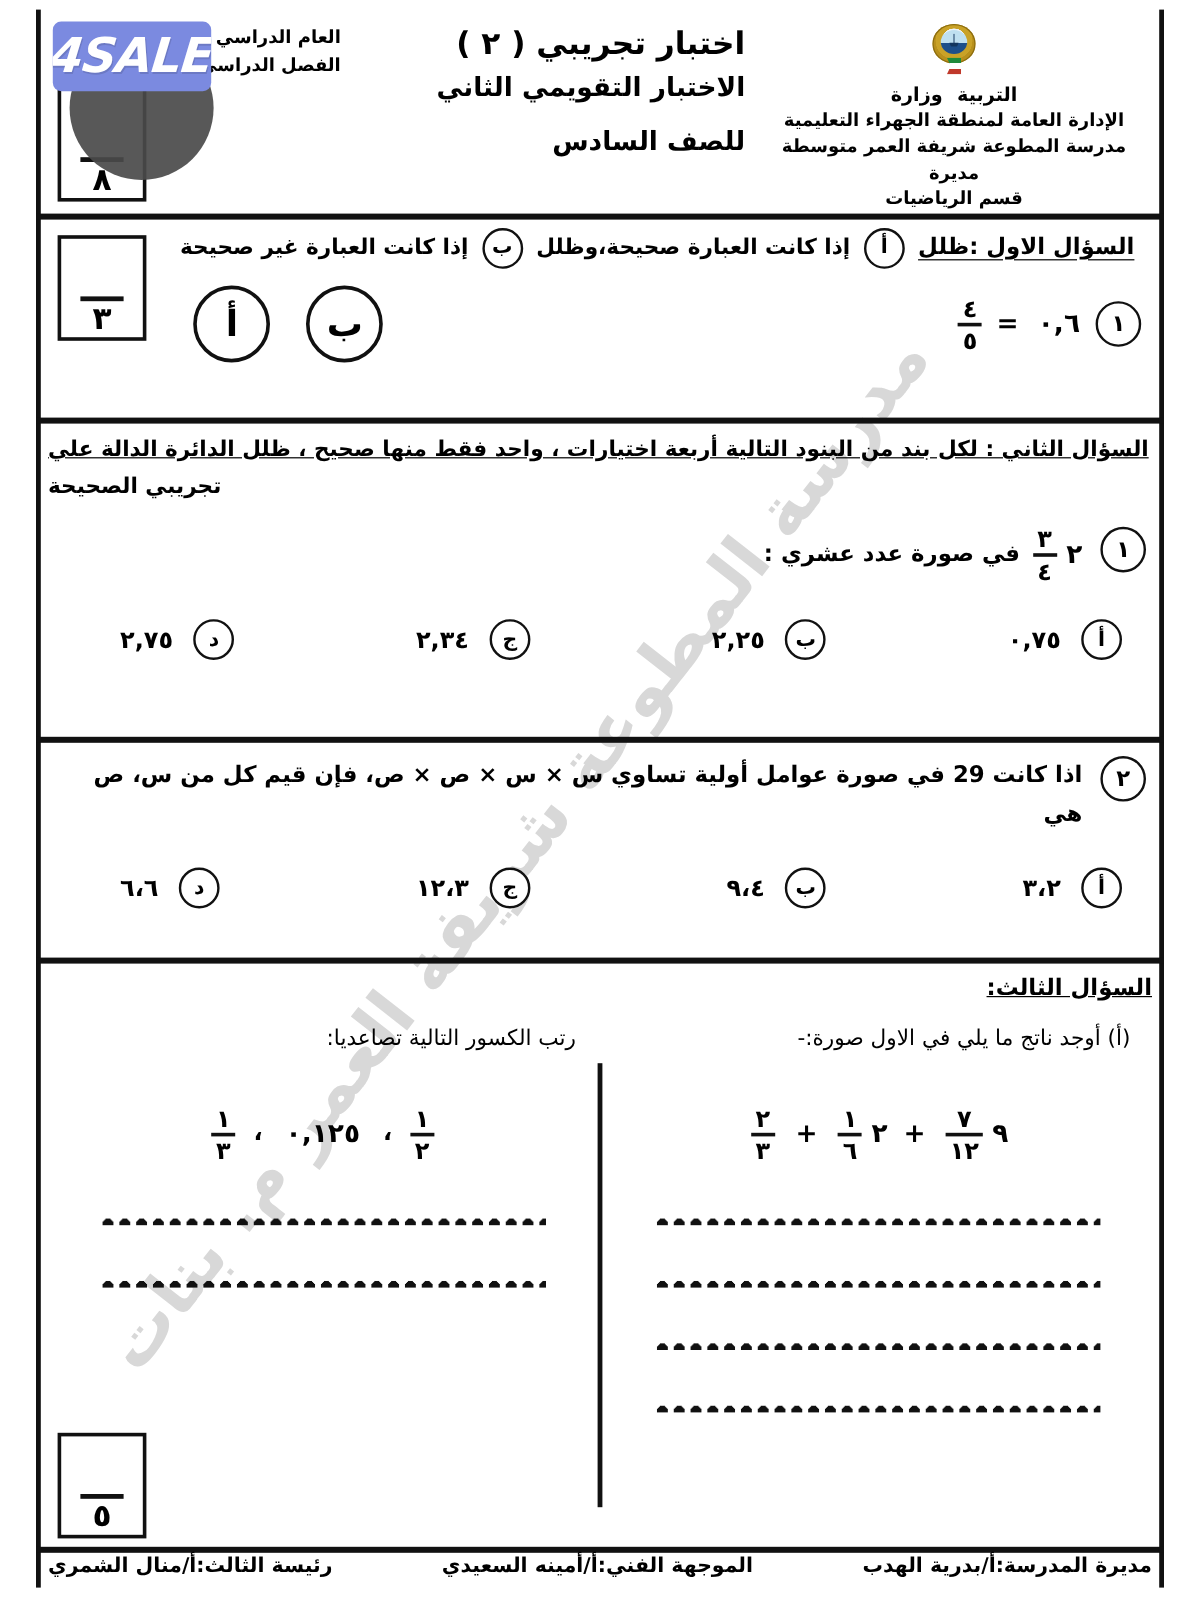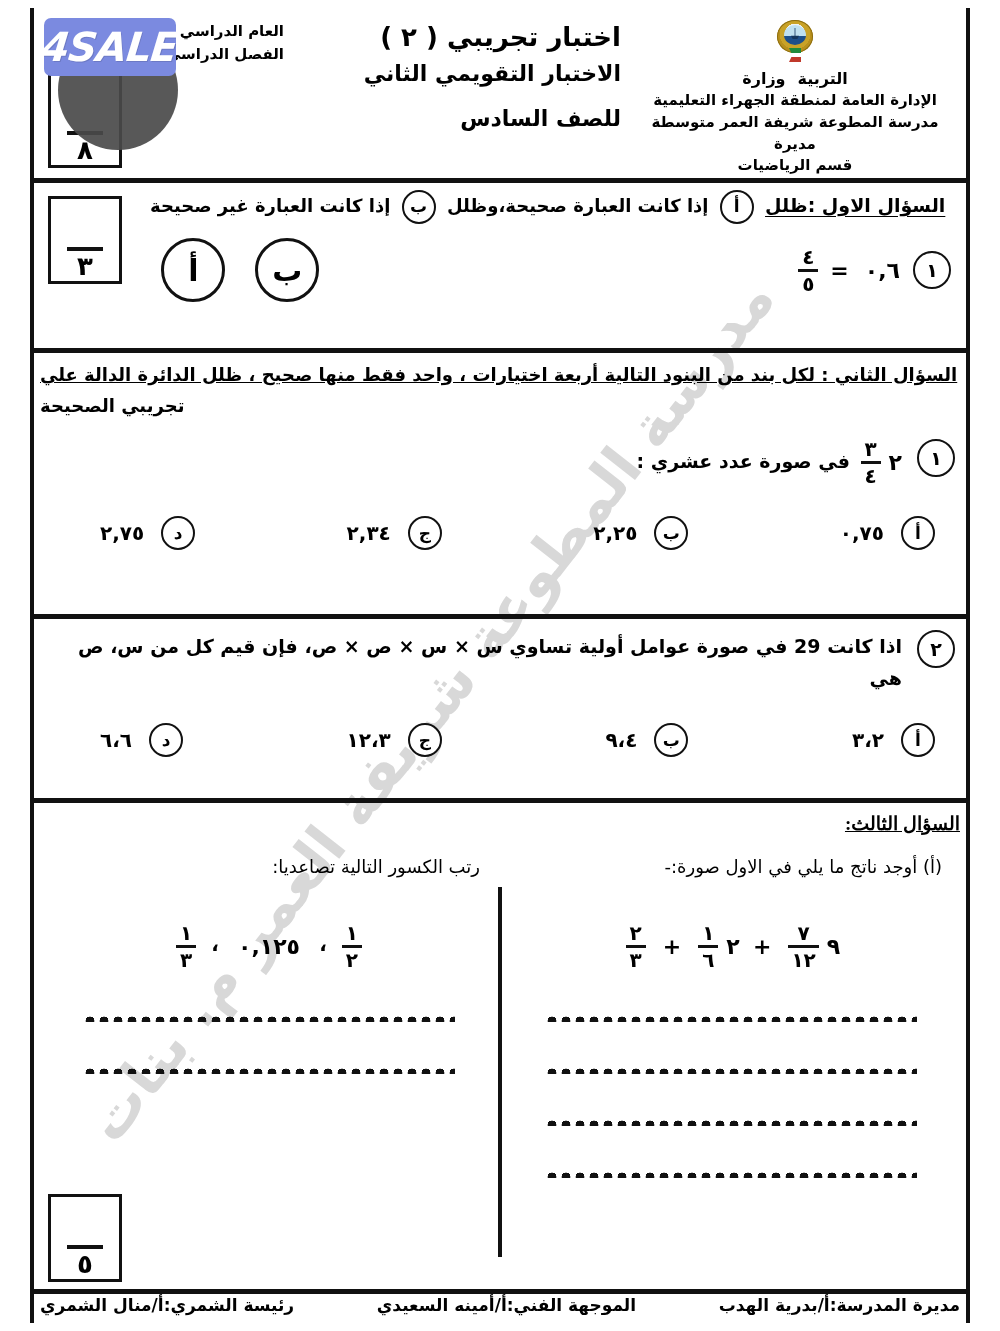--- a/index.html
+++ b/index.html
@@ -122,21 +122,21 @@
             direction:rtl;margin-top:14px;padding-right:4px;}
   #q1 .choices{display:flex;gap:20px;margin-right:470px;}
   #q2{position:absolute;left:40px;right:40px;top:360px;}
   #q2 .stem{text-align:left;font-size:18px;font-weight:bold;line-height:1.7;}
   .mcq{margin-top:18px;}
   .mcq .qline{display:flex;align-items:flex-start;gap:10px;direction:rtl;font-size:19px;font-weight:bold;line-height:1.7;}
   .mcq .qbody{flex:1;}
   .opts{display:flex;direction:rtl;justify-content:space-between;margin-top:30px;padding:0 20px 0 60px;}
   .opt{display:flex;align-items:center;gap:12px;font-size:20px;font-weight:bold;}
   #q3{position:absolute;left:40px;right:40px;top:812px;}
-  #q3 .q3title{text-align:right;font-size:19px;font-weight:bold;font-family:Liberation Serif, serif;}
+  #q3 .q3title{text-align:right;font-size:19px;font-weight:bold;}
   .cols{display:flex;direction:rtl;margin-top:16px;}
   .col{flex:1;padding:0 18px;}
   .col-div{width:4px;background:#111;margin-top:36px;height:370px;}
   .col .prompt{font-size:18px;font-weight:normal;text-align:right;line-height:1.8;}
   .col .prompt.just{text-align:justify;text-align-last:right;}
   .expr{margin-top:40px;text-align:center;}
   .dots{
     margin:0 auto;height:14px;width:88%;
     background-image:radial-gradient(#111 45%,transparent 46%);
     background-size:14px 14px;background-position:0 6px;background-repeat:repeat-x;
@@ -371,16 +371,16 @@
   </div>
 
   <div class="scorebox" id="score-q3">
     <div class="bar"></div>
     <div class="den">٥</div>
   </div>
 
   <div class="footer">
     <span>مديرة المدرسة:أ/بدرية الهدب</span>
     <span>الموجهة الفني:أ/أمينه السعيدي</span>
-    <span>رئيسة الشمري:أ/منال الشمري</span>
+    <span>رئيسة الثالث:أ/منال الشمري</span>
   </div>
 
 </div>
 
 </body></html>

